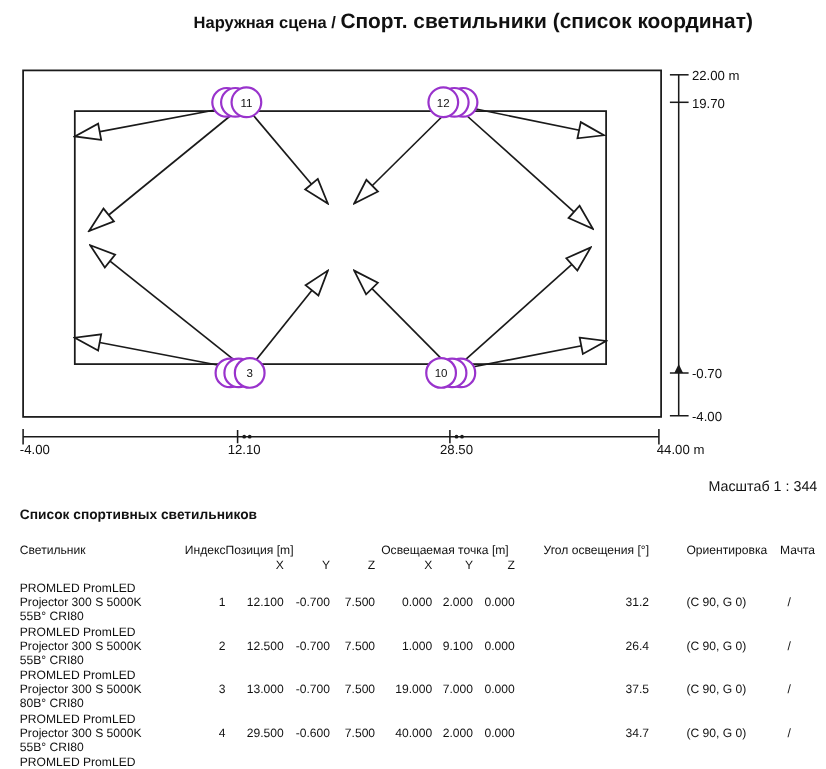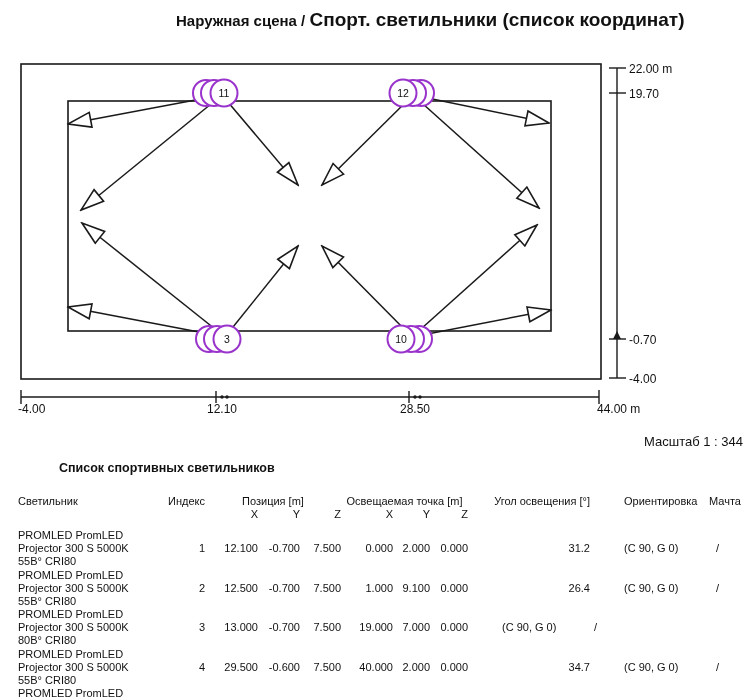--- a/index.html
+++ b/index.html
@@ -9,38 +9,38 @@
     -webkit-font-smoothing:antialiased;
   }
   .title{position:absolute;left:176px;top:9px;white-space:nowrap;}
   .title .prefix{font-size:15px;font-weight:bold;white-space:pre;}
   .title .main{font-size:19px;font-weight:bold;}
   svg.plan{position:absolute;left:0;top:0;}
   svg.plan text{font-family:"Liberation Sans", sans-serif;fill:#111;}
   .dim-label{font-size:12px;}
   .cluster-label{font-size:10.5px;fill:#9933cc;}
   .scale-note{position:absolute;top:434px;right:8px;font-size:13px;margin-left:21px;}
-  .tbl-heading{position:absolute;left:18px;top:461px;font-size:12.5px;font-weight:bold;margin-left:41px;}
+  .tbl-heading{position:absolute;left:18px;top:461px;font-size:12.5px;font-weight:bold;}
   .tbl{position:absolute;left:18px;top:495px;width:727px;font-size:11px;line-height:13px;}
   .trow{display:flex;}
   .rows{margin-top:8px;}
   .lum-row{display:flex;height:39.5px;}
   .c-name{width:147px;}
   .c-idx{width:40px;text-align:right;}
   .c-px{width:53px;text-align:right;}
   .c-py{width:42px;text-align:right;}
   .c-pz{width:41px;text-align:right;}
   .c-tx{width:52px;text-align:right;}
   .c-ty{width:37px;text-align:right;}
   .c-tz{width:38px;text-align:right;}
   .c-ang{width:122px;text-align:right;}
   .c-ori{width:100px;padding-left:34px;box-sizing:border-box;}
   .c-mast{width:55px;text-align:center;}
   .c-mast-h{width:55px;text-align:right;padding-right:4px;box-sizing:border-box;}
-  .h-pos{width:136px;text-align:center;}
+  .h-pos{width:136px;text-align:left;}
   .h-pt{width:127px;text-align:center;}
   .num-cell{padding-top:13px;box-sizing:border-box;}
 </style>
 </head>
 <body>
 
 <div class="title">
   <span class="prefix">Наружная сцена / </span><span class="main">Спорт. светильники (список координат)</span>
 </div>
 
@@ -211,20 +211,21 @@
         <div>Projector 300 S 5000K</div>
         <div>80B° CRI80</div>
       </div>
       <div class="c-idx num-cell">3</div>
       <div class="c-px num-cell">13.000</div>
       <div class="c-py num-cell">-0.700</div>
       <div class="c-pz num-cell">7.500</div>
       <div class="c-tx num-cell">19.000</div>
       <div class="c-ty num-cell">7.000</div>
       <div class="c-tz num-cell">0.000</div>
+      <div class="c-ang num-cell">37.5</div>
       <div class="c-ori num-cell">(C 90, G 0)</div>
       <div class="c-mast num-cell">/</div>
     </div>
 
     <div class="lum-row">
       <div class="c-name">
         <div>PROMLED PromLED</div>
         <div>Projector 300 S 5000K</div>
         <div>55B° CRI80</div>
       </div>

